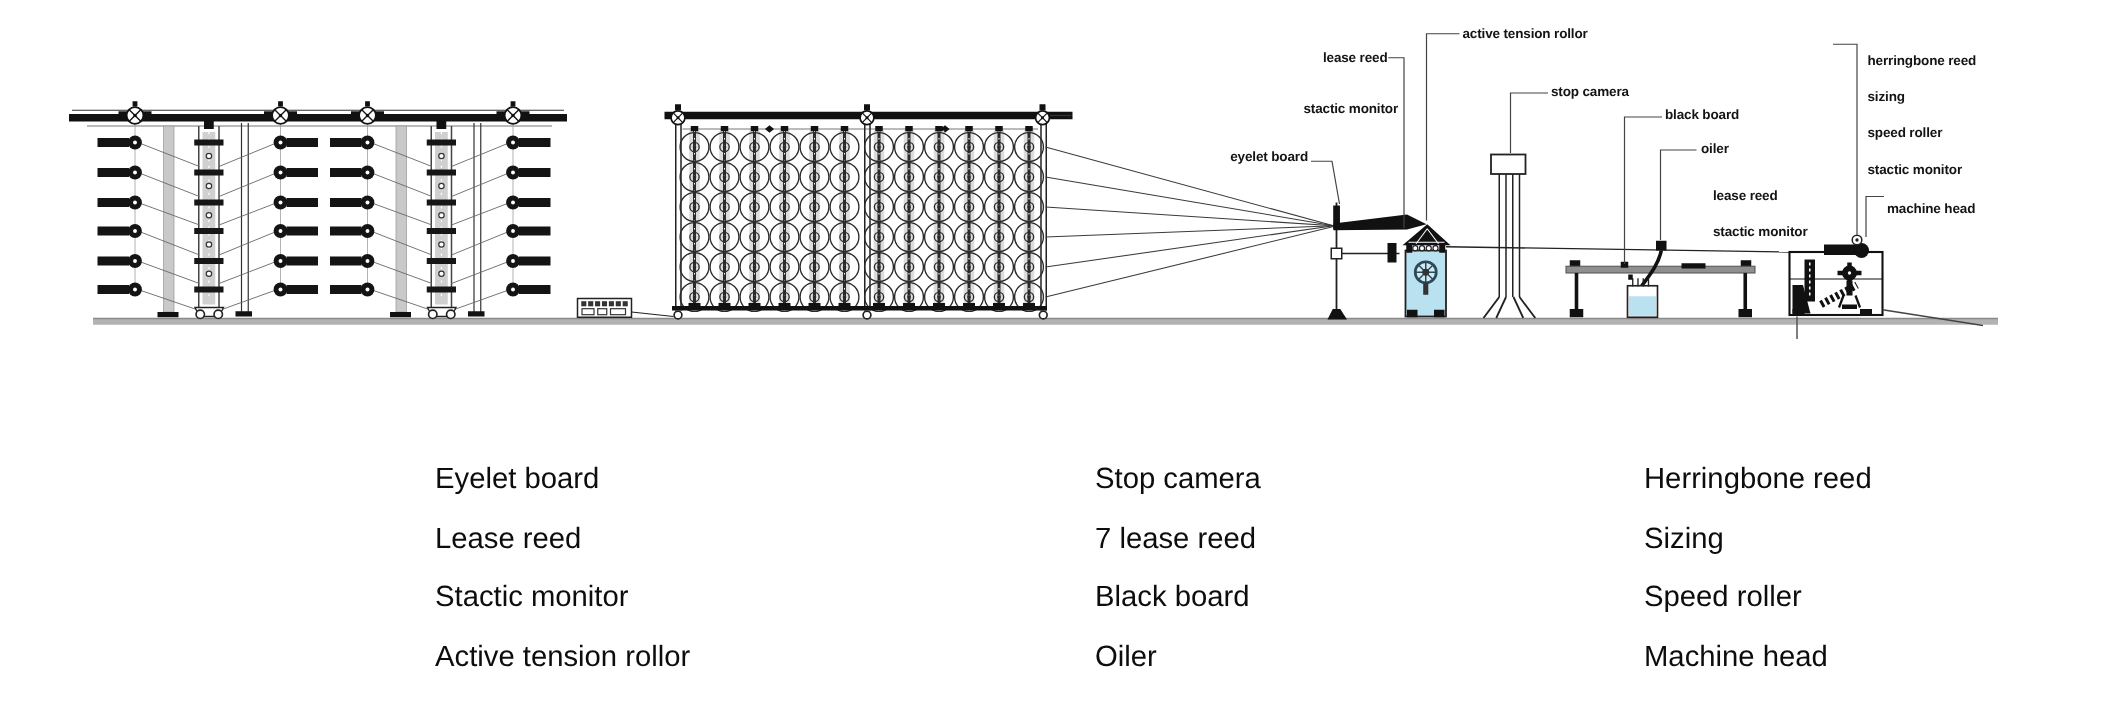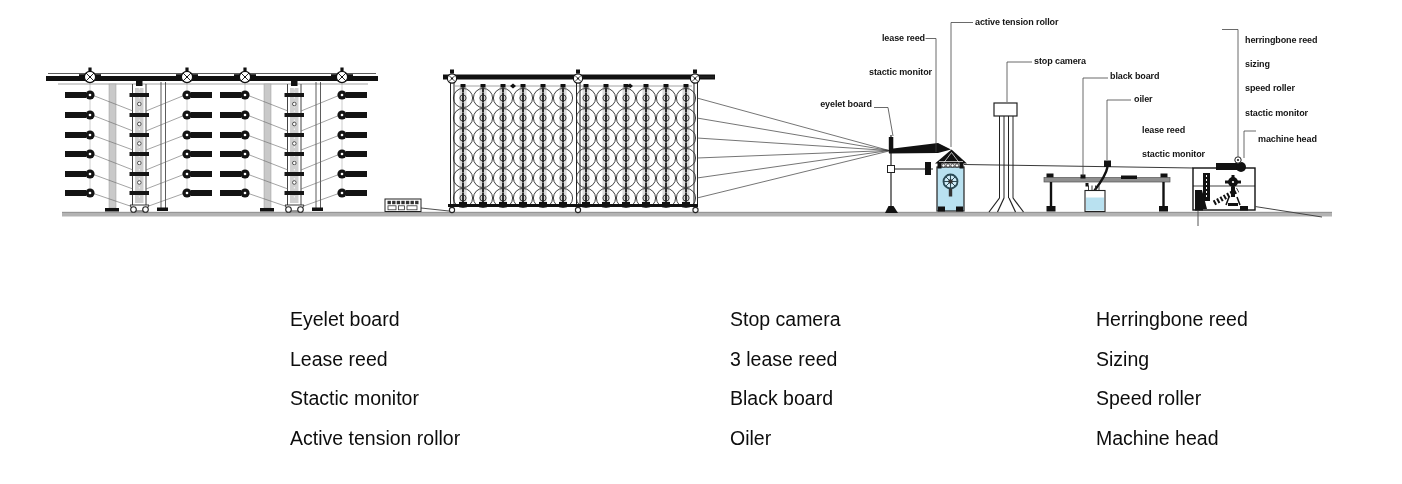--- a/index.html
+++ b/index.html
@@ -377,21 +377,21 @@
   <div class="lbl" style="left:1258px;top:134px">machine head</div>
 
   <div class="legend-col" style="left:290px">
     <div>Eyelet board</div>
     <div>Lease reed</div>
     <div>Stactic monitor</div>
     <div>Active tension rollor</div>
   </div>
   <div class="legend-col" style="left:730px">
     <div>Stop camera</div>
-    <div>3 lease reed</div>
+    <div>7 lease reed</div>
     <div>Black board</div>
     <div>Oiler</div>
   </div>
   <div class="legend-col" style="left:1096px">
     <div>Herringbone reed</div>
     <div>Sizing</div>
     <div>Speed roller</div>
     <div>Machine head</div>
   </div>
 

